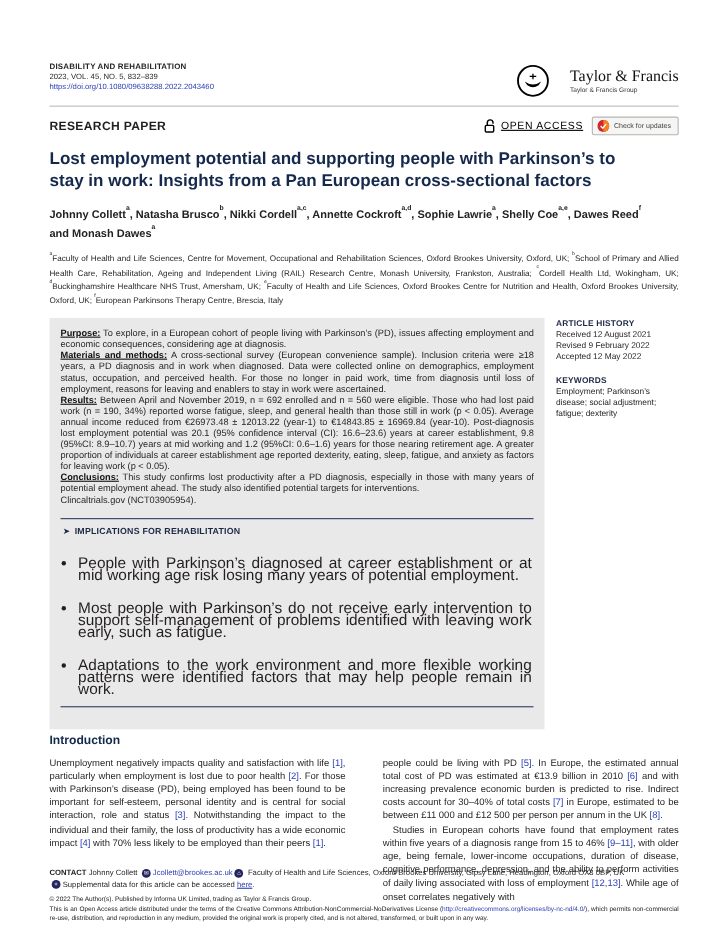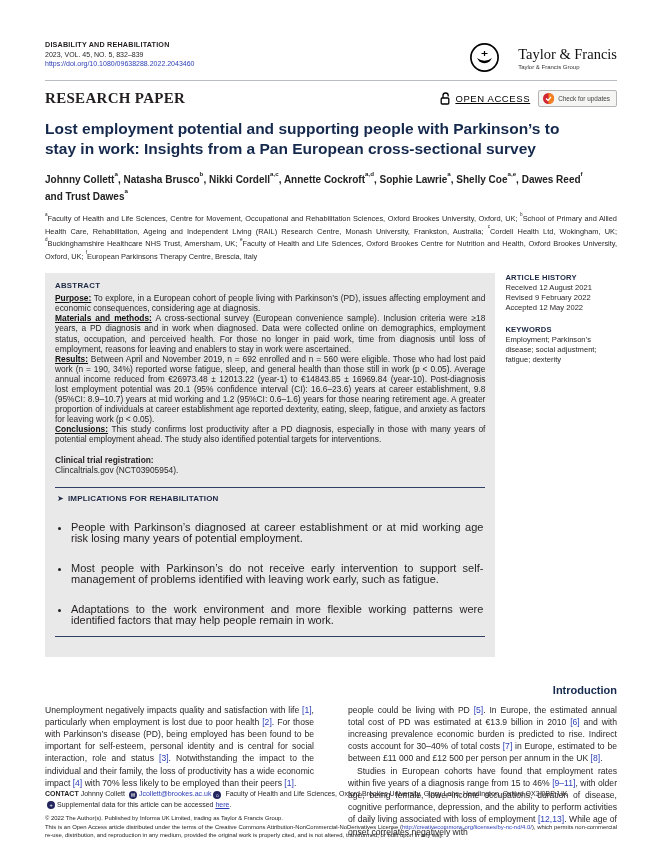--- a/index.html
+++ b/index.html
@@ -1,35 +1,35 @@
 <!DOCTYPE html>
 <html><head>
 <meta charset="utf-8">
 <style>
   * { margin:0; padding:0; box-sizing:border-box; }
   html,body { width:650px; height:847px; }
   body {
     font-family:"Liberation Sans","DejaVu Sans",sans-serif;
     background:#ffffff; color:#231f20; position:relative; overflow:hidden;
   }
-  .page { padding:40px 33px 0 45px; }
+  .page { padding:56px 33px 0 45px; }
 
   
   .hdr { display:flex; justify-content:space-between; align-items:flex-start; }
   .hdr-left { font-size:7px; line-height:9.5px; }
   .journal { font-weight:bold; letter-spacing:.2px; font-size:7.2px; }
   .doi a, a.blue { color:#2b3eb5; text-decoration:none; }
   .logo { display:flex; align-items:center; gap:18px; margin-top:2px; }
   .logo-text .tf { font-family:"Liberation Serif","DejaVu Serif",serif; font-size:14.5px; color:#111; }
   .logo-text .tfg { font-size:6px; color:#333; margin-top:1px; }
   .hdr-rule { border:none; border-top:1px solid #b9bcc0; margin:7px 0 0 0; }
 
   
   .rp-row { display:flex; justify-content:space-between; align-items:center; margin-top:9px; }
-  .rp-label { font-size:15px; font-weight:bold; letter-spacing:.3px;font-family:Liberation Serif, serif; }
+  .rp-label { font-size:11px; font-weight:bold; letter-spacing:.3px; }
   .rp-right { display:flex; align-items:center; gap:8px; }
   .oa { display:flex; align-items:center; gap:4px; font-size:9.5px; letter-spacing:.6px; color:#000;text-decoration:underline; }
   .chk { display:flex; align-items:center; gap:4px; border:1px solid #b5b5b5; background:#f5f5f3;
          padding:2px 6px 2px 4px; font-size:6.4px; color:#444; border-radius:2px; cursor:pointer; }
 
   
   .title { margin-top:12px; font-size:15.5px; line-height:19.5px; font-weight:bold; color:#15294d; width:96%; }
   .authors { margin-top:12px; font-size:10px; font-weight:bold; color:#222; line-height:13.5px; }
   sup { font-size:62%; position:relative; top:-0.45em; }
   .affils { margin-top:8px; font-size:7.4px; line-height:10.4px; text-align:justify; color:#231f20; }
@@ -40,29 +40,29 @@
   .abs-head { font-size:7.8px; font-weight:bold; color:#1c2743; letter-spacing:.3px; margin-bottom:3px; }
   .abs-p { font-size:8.4px; line-height:10.1px; text-align:justify; }
   .abs-p b { color:#111;text-decoration:underline; }
   .ctr-head { font-size:8.4px; font-weight:bold; margin-top:10px; }
   .ctr-text { font-size:8.4px; line-height:10.1px; }
 
   .imp-box { border-top:1.5px solid #2f3e63; border-bottom:1.5px solid #2f3e63;
              margin-top:12px; padding:6px 2px 8px 2px; }
   .imp-head { font-size:8px; font-weight:bold; color:#1c2743; letter-spacing:.2px; display:flex; gap:4px; align-items:center; }
   .imp-list { margin:5px 0 0 14px; }
-  .imp-list li { font-size:11px; line-height:11px; text-align:justify; margin-bottom:2px;margin-top:19px; }
+  .imp-list li { font-size:14px; line-height:11px; text-align:justify; margin-bottom:2px;margin-top:19px; }
   .gray-tail { height:10px; }
 
   .sidebar { width:112px; margin-left:10px; font-size:7.6px; line-height:10px; }
   .sb-head { font-weight:bold; color:#1c2743; letter-spacing:.2px; }
   .sb-block + .sb-block { margin-top:12px; }
 
   
-  .intro-head { margin-top:27px; font-size:11px; font-weight:bold; color:#15294d;text-align:right; }
+  .intro-head { margin-top:4px; font-size:11px; font-weight:bold; color:#15294d; }
   .cols { display:flex; gap:34px; margin-top:8px; }
   .col { width:277px; font-size:8.6px; line-height:12.2px; text-align:justify; }
   .col p + p { text-indent:9px; }
   .cite { color:#2b3eb5; }
 
   
   .footer { position:absolute; left:45px; right:33px; bottom:8px; }
   .contact { font-size:7px; line-height:10.5px; color:#231f20; }
   .contact b { font-weight:bold; }
   .icon-dot { display:inline-flex; width:8px; height:8px; border-radius:50%; background:#23265e;
@@ -118,43 +118,41 @@
             <circle cx="5.5" cy="5.5" r="5.5" fill="#d22630"></circle>
             <path d="M5.5 0 a5.5 5.5 0 0 1 0 11 z" fill="#f58220"></path>
             <path d="M3 5.5 l2 2 l3 -3.6" stroke="#fff" stroke-width="1.2" fill="none"></path>
           </svg>
         </span>
         <span>Check for updates</span>
       </div>
     </div>
   </div>
 
-  <div class="title">Lost employment potential and supporting people with Parkinson’s to stay in work: Insights from a Pan European cross-sectional survey</div>
+  <div class="title">Lost employment potential and supporting people with Parkinson’s to stay in work: Insights from a Pan European cross-sectional factors</div>
 
   <div class="authors">
     <div>
       <span>Johnny Collett</span><sup>a</sup><span>, </span><span>Natasha Brusco</span><sup>b</sup><span>, </span><span>Nikki Cordell</span><sup>a,c</sup><span>, </span><span>Annette Cockroft</span><sup>a,d</sup><span>, </span><span>Sophie Lawrie</span><sup>a</sup><span>, </span><span>Shelly Coe</span><sup>a,e</sup><span>, </span><span>Dawes Reed</span><sup>f</sup>
     </div>
     <div>
-      <span>and Trust Dawes</span><sup>a</sup>
+      <span>and Monash Dawes</span><sup>a</sup>
     </div>
   </div>
 
   <div class="affils">
     <sup>a</sup><span>Faculty of Health and Life Sciences, Centre for Movement, Occupational and Rehabilitation Sciences, Oxford Brookes University, Oxford, UK; </span><sup>b</sup><span>School of Primary and Allied Health Care, Rehabilitation, Ageing and Independent Living (RAIL) Research Centre, Monash University, Frankston, Australia; </span><sup>c</sup><span>Cordell Health Ltd, Wokingham, UK; </span><sup>d</sup><span>Buckinghamshire Healthcare NHS Trust, Amersham, UK; </span><sup>e</sup><span>Faculty of Health and Life Sciences, Oxford Brookes Centre for Nutrition and Health, Oxford Brookes University, Oxford, UK; </span><sup>f</sup><span>European Parkinsons Therapy Centre, Brescia, Italy</span>
   </div>
 
   <div class="abs-wrap">
     <div class="abs-panel">
-      <div class="abs-head">ABSTRACT</div>
       <p class="abs-p"><b>Purpose:</b><span> To explore, in a European cohort of people living with Parkinson’s (PD), issues affecting employment and economic consequences, considering age at diagnosis.</span></p>
       <p class="abs-p"><b>Materials and methods:</b><span> A cross-sectional survey (European convenience sample). Inclusion criteria were ≥18 years, a PD diagnosis and in work when diagnosed. Data were collected online on demographics, employment status, occupation, and perceived health. For those no longer in paid work, time from diagnosis until loss of employment, reasons for leaving and enablers to stay in work were ascertained.</span></p>
       <p class="abs-p"><b>Results:</b><span> Between April and November 2019, n = 692 enrolled and n = 560 were eligible. Those who had lost paid work (n = 190, 34%) reported worse fatigue, sleep, and general health than those still in work (p &lt; 0.05). Average annual income reduced from €26973.48 ± 12013.22 (year-1) to €14843.85 ± 16969.84 (year-10). Post-diagnosis lost employment potential was 20.1 (95% confidence interval (CI): 16.6–23.6) years at career establishment, 9.8 (95%CI: 8.9–10.7) years at mid working and 1.2 (95%CI: 0.6–1.6) years for those nearing retirement age. A greater proportion of individuals at career establishment age reported dexterity, eating, sleep, fatigue, and anxiety as factors for leaving work (p &lt; 0.05).</span></p>
       <p class="abs-p"><b>Conclusions:</b><span> This study confirms lost productivity after a PD diagnosis, especially in those with many years of potential employment ahead. The study also identified potential targets for interventions.</span></p>
-      <div class="ctr-head">Clinical trial registration:</div>
       <div class="ctr-text">Clincaltrials.gov (NCT03905954).</div>
 
       <div class="imp-box">
         <div class="imp-head">
           <span>➤</span>
           <span>IMPLICATIONS FOR REHABILITATION</span>
         </div>
         <ul class="imp-list">
           <li>People with Parkinson’s diagnosed at career establishment or at mid working age risk losing many years of potential employment.</li>
           <li>Most people with Parkinson’s do not receive early intervention to support self-management of problems identified with leaving work early, such as fatigue.</li>

